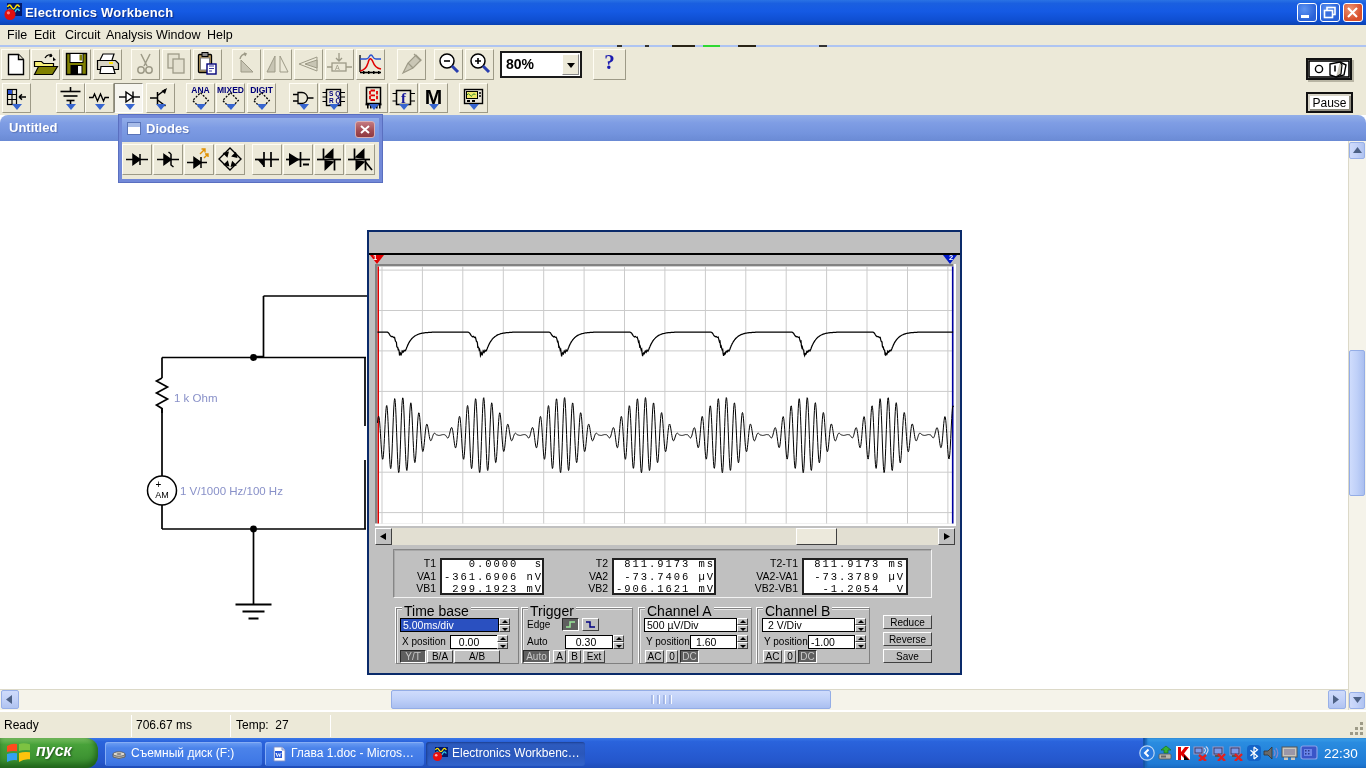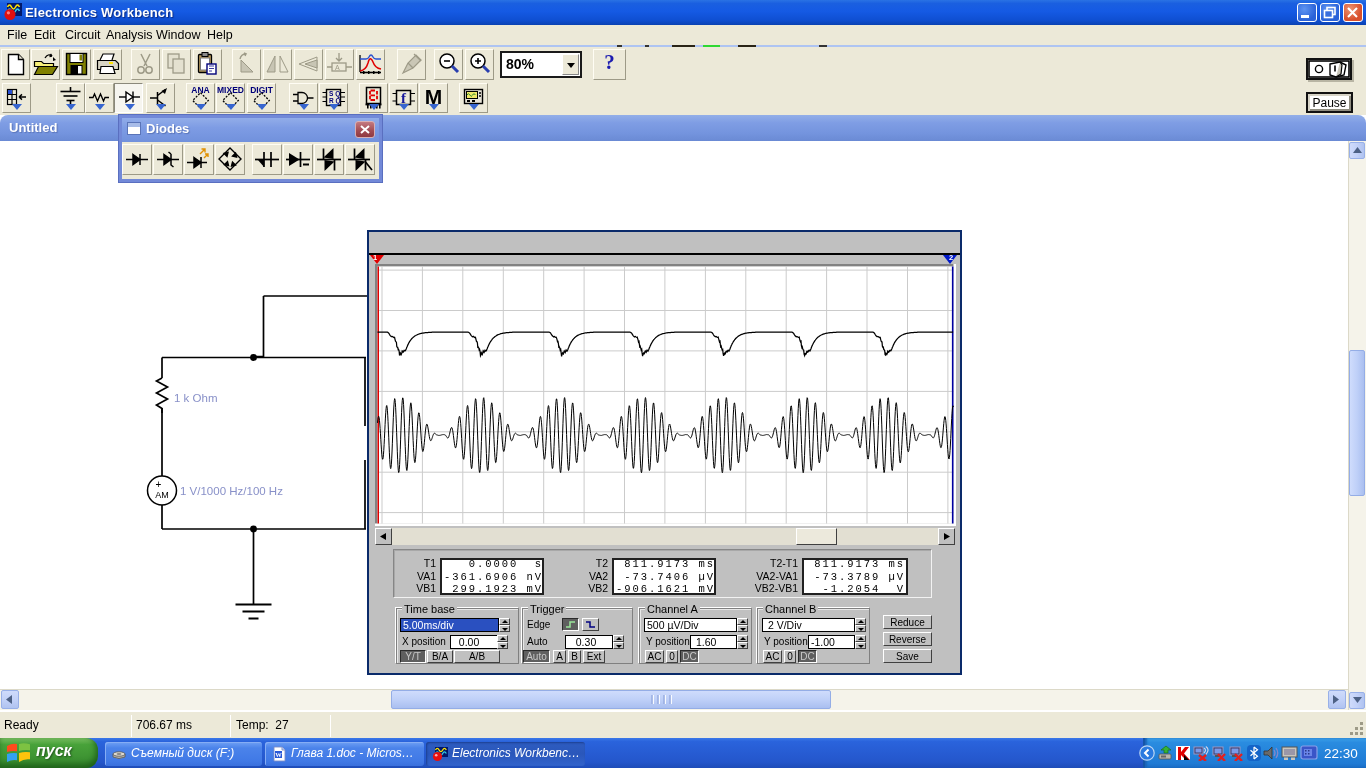--- a/index.html
+++ b/index.html
@@ -42,25 +42,25 @@
 
 #statusbar{left:0;top:710px;width:1366px;height:28px;background:#ece9d8;border-top:2px solid #fff;font-size:12px;color:#000;}
 #statusbar .sep{position:absolute;top:3px;height:22px;width:1px;background:#9d9a87;border-right:1px solid #fff;}
 
 #taskbar{left:0;top:738px;width:1366px;height:30px;background:linear-gradient(180deg,#3a77e8 0%,#2a63dc 12%,#2456cb 80%,#1e4cb8 100%);}
 #startbtn{position:absolute;left:0;top:738px;width:98px;height:30px;border-radius:0 12px 12px 0;background:linear-gradient(180deg,#7bc163 0%,#48a23a 22%,#3d9232 70%,#2f7d27 100%);box-shadow:inset -2px -3px 6px #1d6018;}
 #startbtn .txt{position:absolute;left:36px;top:4px;color:#fff;font-size:16px;font-weight:bold;font-style:italic;text-shadow:1px 1px 2px #20501c;}
 .taskitem{position:absolute;top:742px;height:24px;border-radius:3px;background:linear-gradient(180deg,#6fa0f4 0%,#4b83ea 25%,#4079e6 80%,#3970dd 100%);box-shadow:inset 1px 1px 0 #85adf5;color:#fff;font-size:12px;white-space:nowrap;overflow:hidden;}
 .taskitem.active{background:linear-gradient(180deg,#2e5cc0 0%,#2a57bb 50%,#3263cc 100%);box-shadow:inset 1px 1px 2px #1c3f90;}
 .taskitem .ic{position:absolute;left:6px;top:4px;width:16px;height:16px;}
-.taskitem .tx{position:absolute;left:26px;top:4px;font-style:italic;}
+.taskitem .tx{position:absolute;left:26px;top:4px;}
 .trayicon{position:absolute;top:746px;}
 
 .gb{position:absolute;border:1px solid #808080;box-shadow:1px 1px 0 #e8e8e8 inset, -1px -1px 0 #fff;}
-.gblabel{position:absolute;top:-6px;left:5px;background:#c0c0c0;font-size:11px;padding:0 2px;}
+.gblabel{position:absolute;top:-6px;left:5px;background:#c0c0c0;font-size:14px;padding:0 2px;}
 .sfield{position:absolute;background:#fff;border:1px solid #000;font-size:10.5px;padding-left:2px;color:#000;height:14px;line-height:12px;}
 .spin{position:absolute;width:11px;height:14px;}
 .spin .u,.spin .d{position:absolute;left:0;width:11px;height:7px;background:#c0c0c0;border:1px solid #404040;border-top-color:#fff;border-left-color:#fff;}
 .spin .u{top:0}.spin .d{top:7px}
 .spin .u:after{content:"";position:absolute;left:2px;top:1.5px;border-left:3px solid transparent;border-right:3px solid transparent;border-bottom:3.5px solid #000;}
 .spin .d:after{content:"";position:absolute;left:2px;top:2px;border-left:3px solid transparent;border-right:3px solid transparent;border-top:3.5px solid #000;}
 .sbtn{position:absolute;height:13px;background:#c0c0c0;border:1px solid #404040;border-top-color:#fff;border-left-color:#fff;font-size:10px;text-align:center;line-height:12px;color:#000;}
 .sbtn.dark{background:#5f5f5f;color:#c8c8c8;border-top-color:#2a2a2a;border-left-color:#2a2a2a;border-bottom-color:#fff;border-right-color:#fff;}
 .slabel{position:absolute;font-size:10px;color:#000;}
 .mlabel{position:absolute;font-size:10.5px;color:#000;text-align:right;font-family:"Liberation Sans",sans-serif;}

